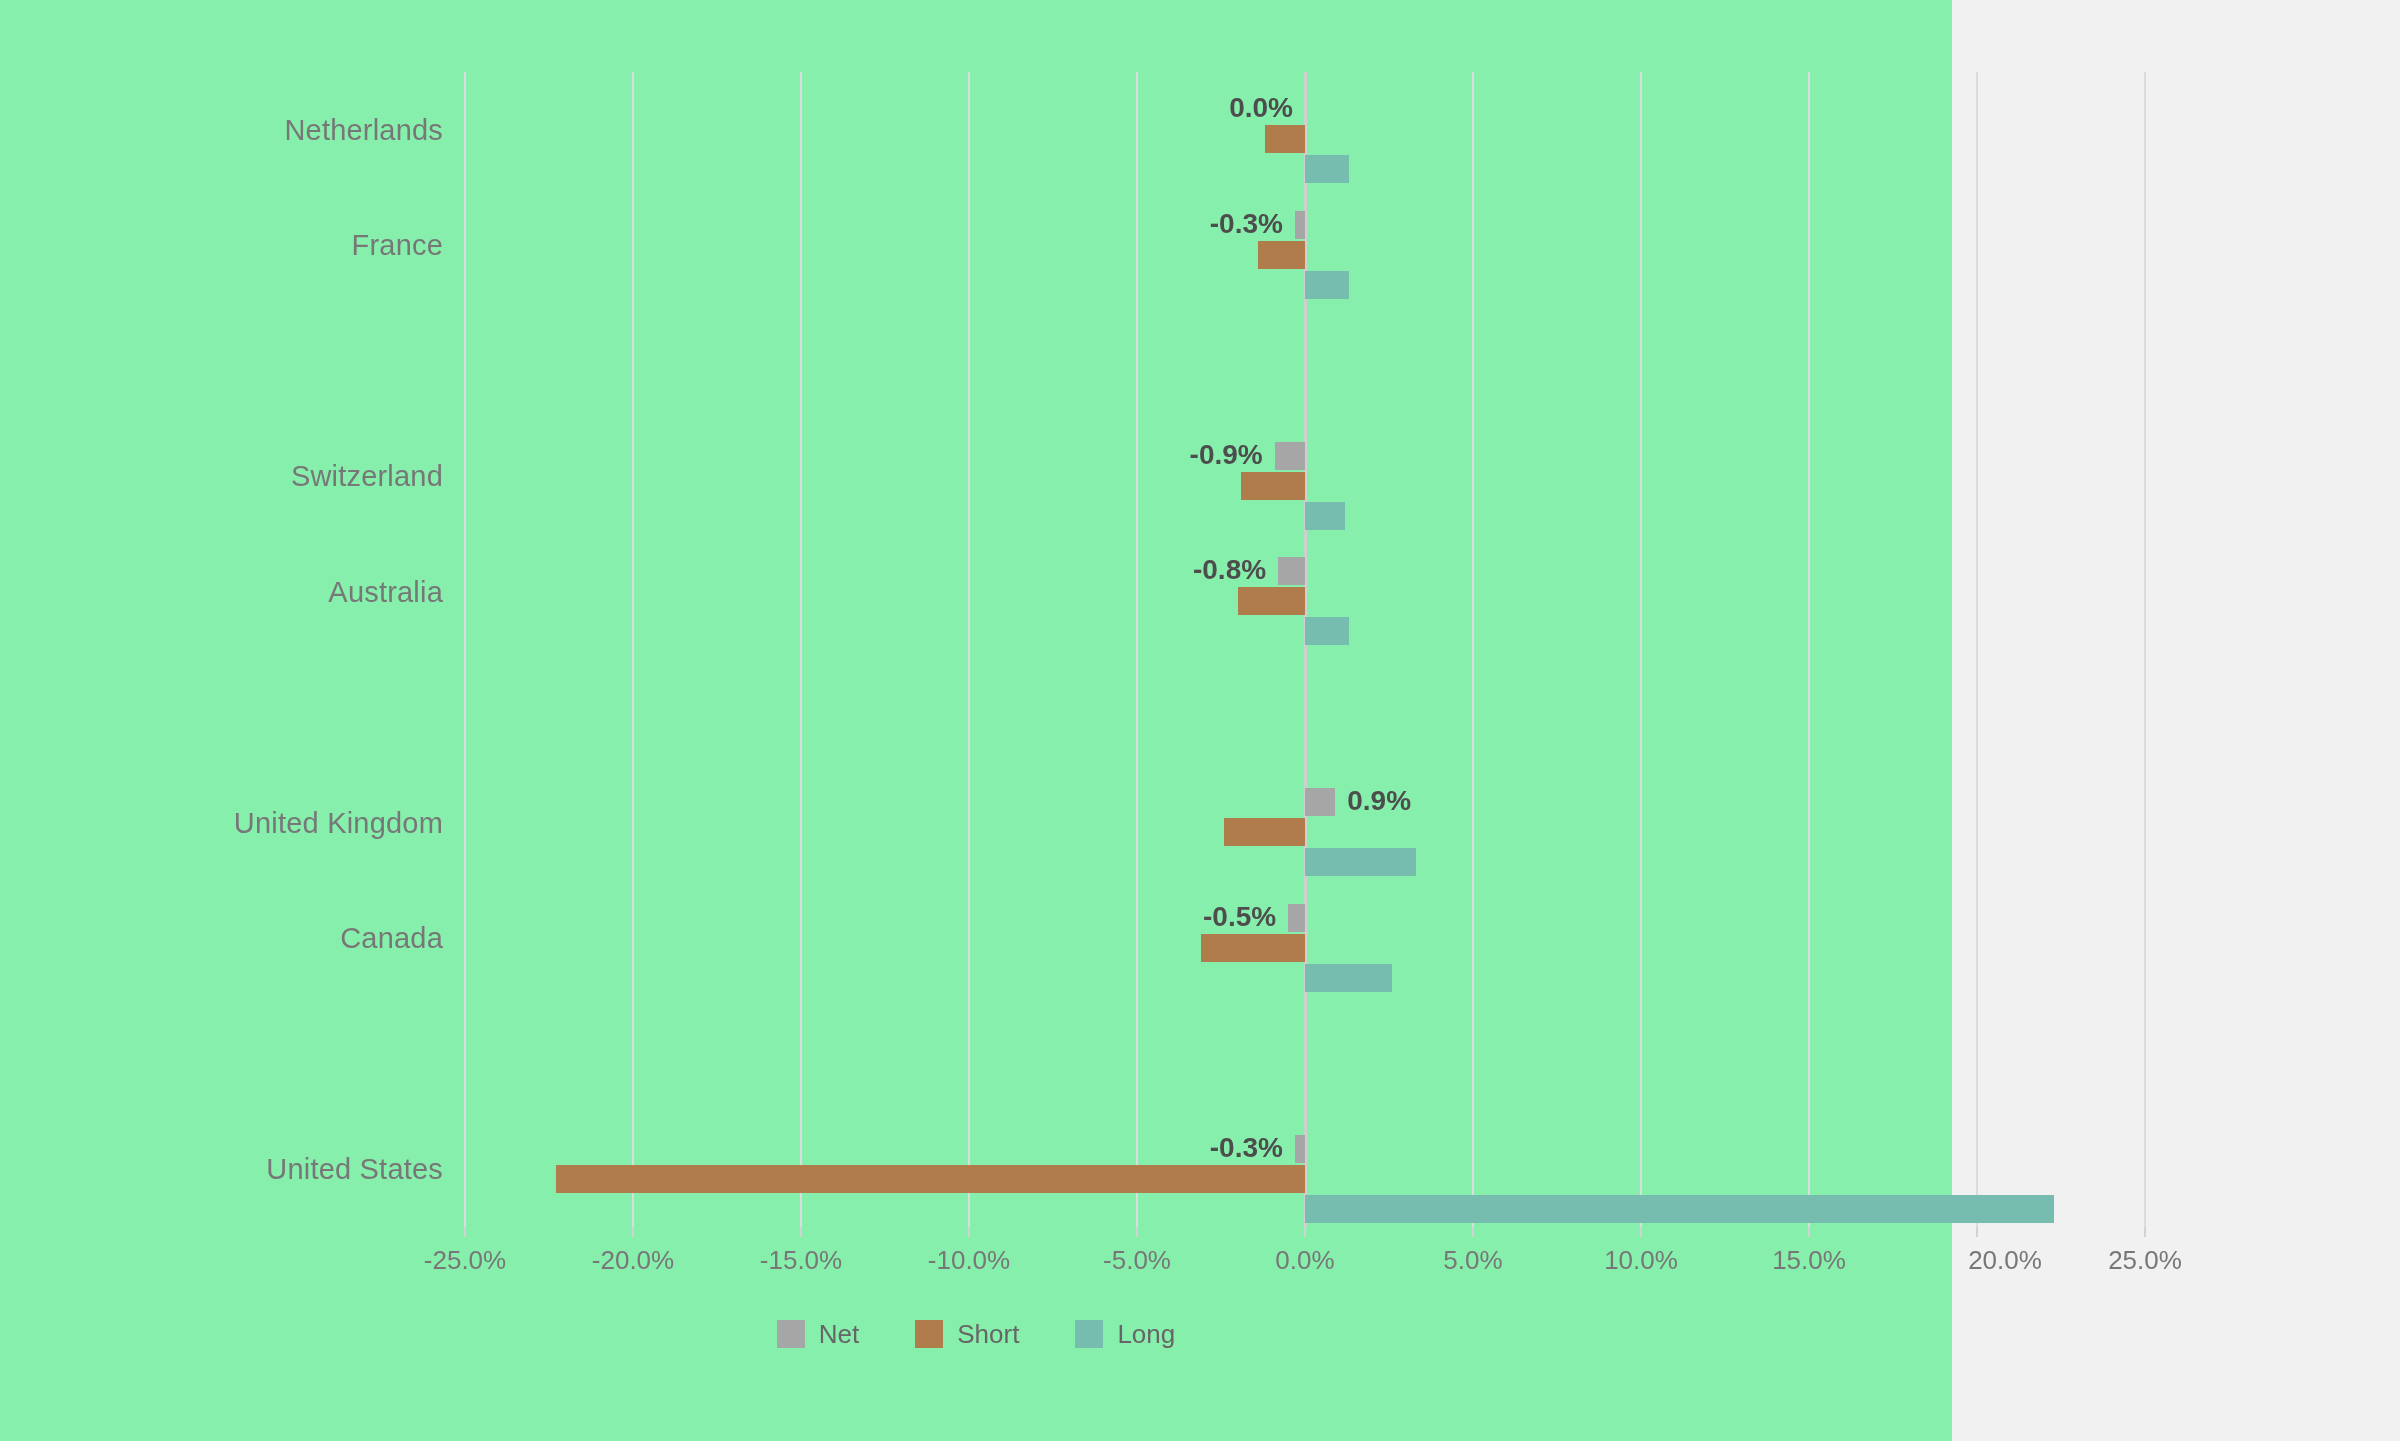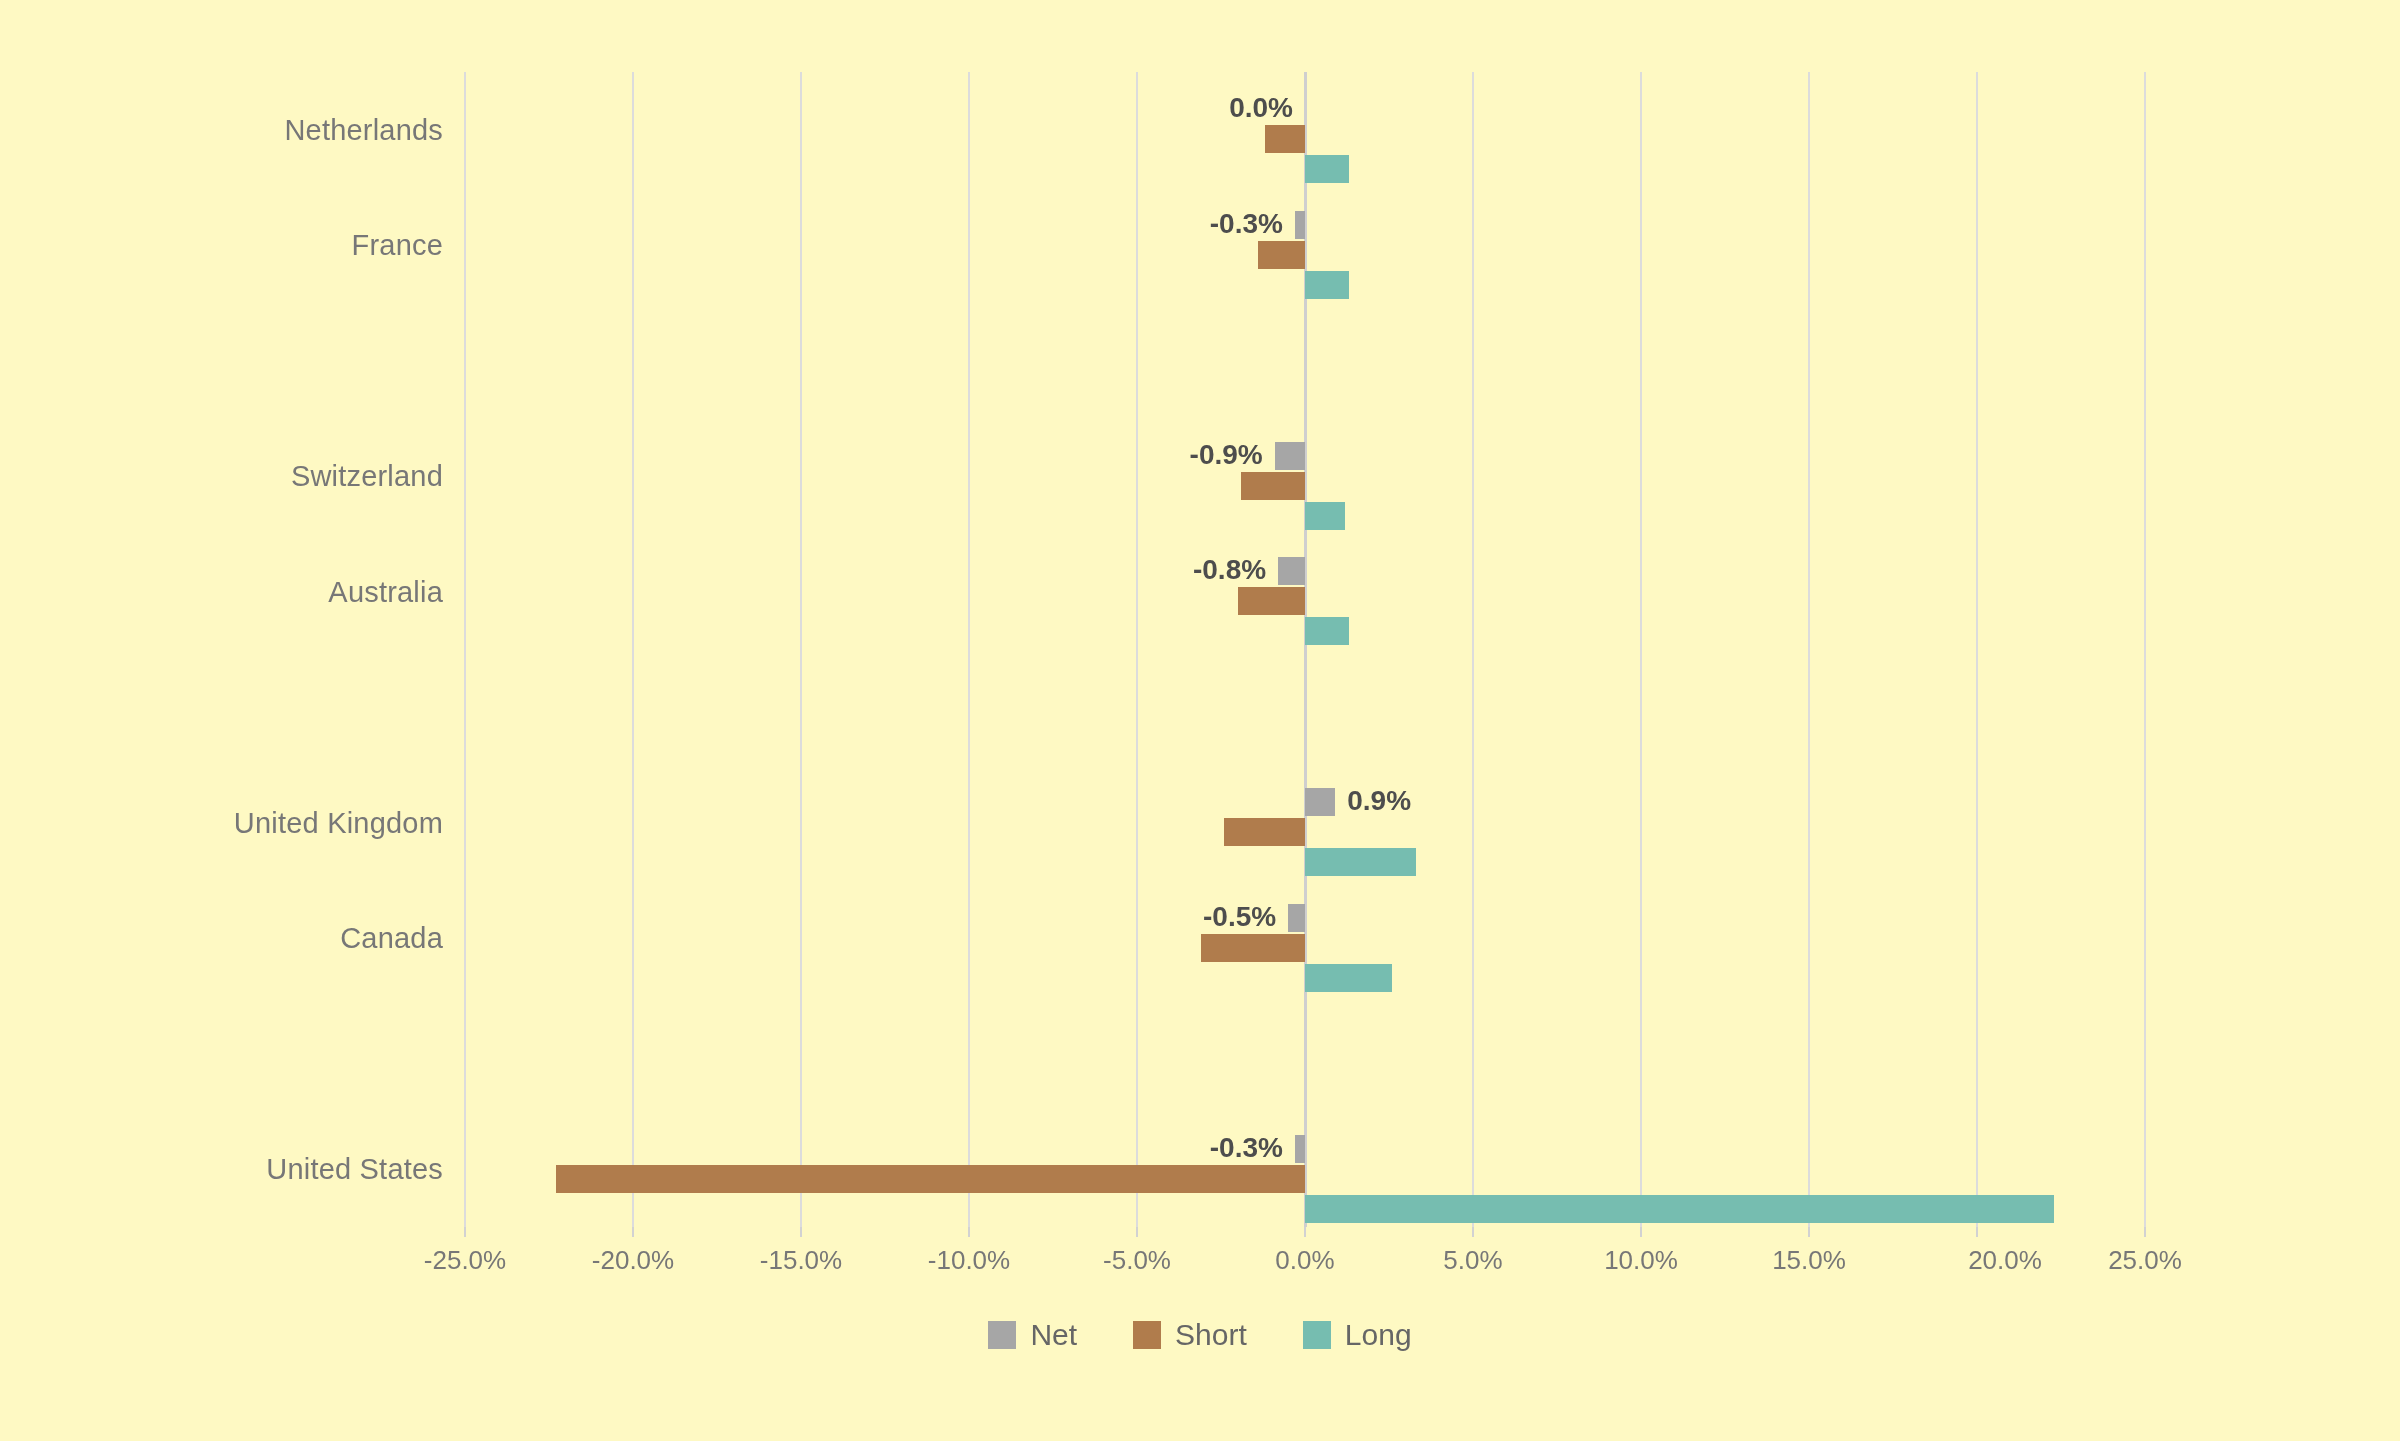--- a/index.html
+++ b/index.html
@@ -9,23 +9,23 @@
   }
   body {
     width: 2400px;
     height: 1441px;
     font-family: "Liberation Sans", sans-serif;
     overflow: hidden;
   }
 
   #chart-root {
     position: relative;
-    width: 2400px;
+    width: 1952px;
     height: 1441px;
-    background: #fef9c3;
+    background: #86efac;
   }
 
   
   #plot-area {
     position: absolute;
     left: 465px;
     top: 72px;
     width: 1680px;   
     height: 1155px;
   }
@@ -120,21 +120,21 @@
     display: flex;
     align-items: center;
     gap: 14px;
   }
   .legend-swatch {
     width: 28px;
     height: 28px;
     display: block;
   }
   .legend-text {
-    font-size: 30px;
+    font-size: 26px;
     color: #666666;
     line-height: 1;
   }
 </style>
 </head>
 <body>
 
 <div id="chart-root">
 
   <div id="plot-area">

